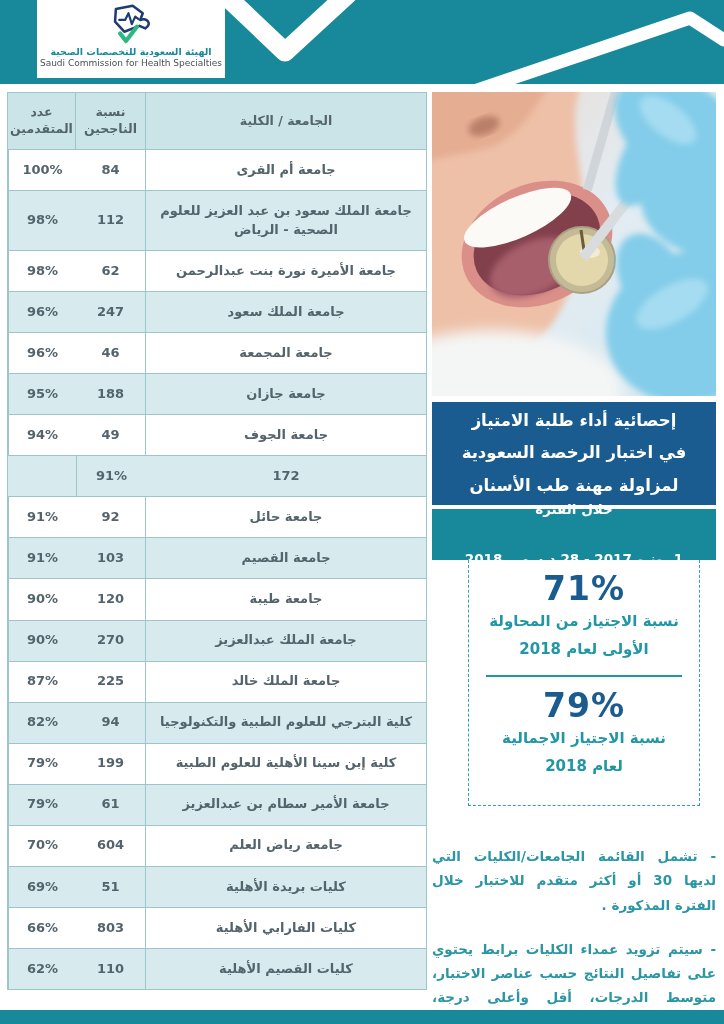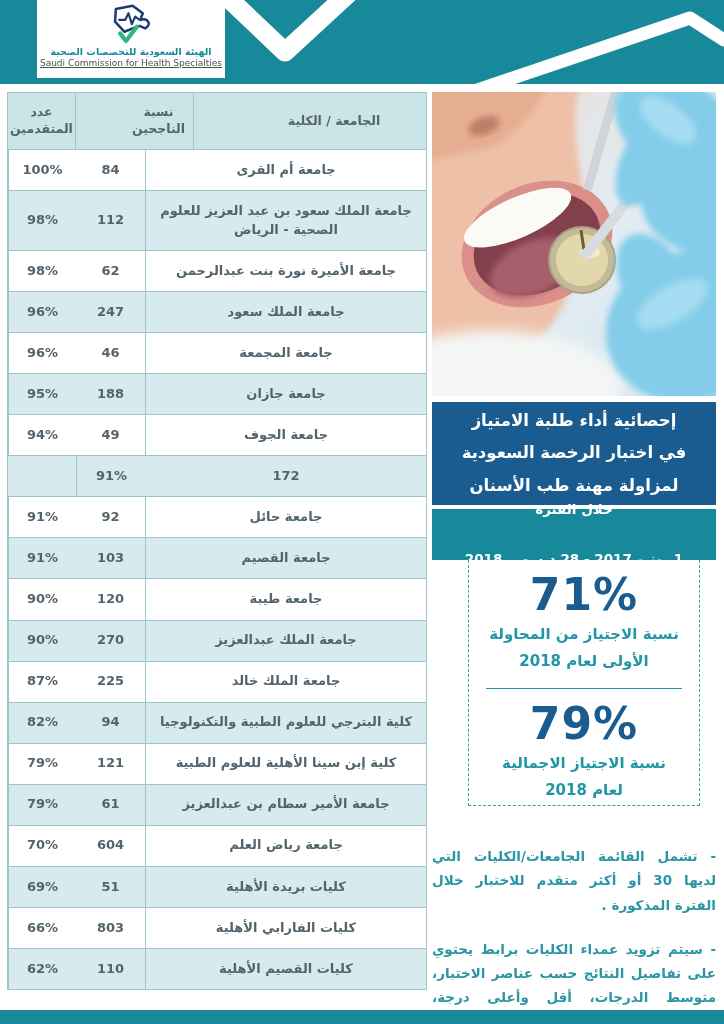--- a/index.html
+++ b/index.html
@@ -29,39 +29,38 @@
   .header-decor{position:absolute;left:0;top:0;width:724px;height:84px;display:block;}
   .logo-box{
     position:absolute;left:37px;top:0;width:188px;height:78px;
     background:#ffffff;
     display:flex;flex-direction:column;align-items:center;justify-content:flex-start;
     padding-top:4px;
     z-index:2;
   }
   .logo-mark{width:52px;height:42px;}
   .logo-ar{font-size:9.5px;font-weight:bold;color:var(--teal);line-height:1.25;}
-  .logo-en{font-size:9px;color:#4a4f54;line-height:1.2;text-decoration:underline;}
+  .logo-en{font-size:9px;color:#4a4f54;line-height:1.2;}
   
   .uni-table{
     position:absolute;left:7px;top:92px;width:420px;height:898px;
     display:flex;flex-direction:column;
     border:1px solid var(--table-border);
     direction:rtl;
     background:#fff;
   }
   .t-row{
     display:grid;
     grid-template-columns:1fr 70px 68px;
     flex:1 1 auto;
     min-height:0;
   }
   .t-head{
     flex:0 0 56px;
     background:var(--head-bg);
-    gap:48px;
   }
   .t-row + .t-row{border-top:1px solid var(--table-border);}
   .t-row.alt{background:var(--row-alt);}
   .t-cell{
     display:flex;align-items:center;justify-content:center;
     text-align:center;
     font-size:13px;font-weight:bold;color:var(--cell-text);
     padding:3px 8px;line-height:1.45;
     white-space:pre-line;
   }
@@ -92,21 +91,21 @@
   .stats-box{
     position:absolute;left:468px;top:560px;width:232px;height:246px;
     border-left:1px dashed #35a0ad;
     border-right:1px dashed #35a0ad;
     border-bottom:1px dashed #35a0ad;
     display:flex;flex-direction:column;align-items:center;justify-content:flex-start;
     padding-top:10px;
     direction:rtl;
   }
   .stat-value{
-    font-size:44px;font-weight:bold;color:var(--navy);
+    font-size:33px;font-weight:bold;color:var(--navy);
     line-height:1.15;letter-spacing:1px;
     direction:ltr;
   }
   .stat-label{
     font-size:15px;font-weight:bold;color:var(--teal-label);
     text-align:center;line-height:1.85;white-space:pre-line;
   }
   .stat-divider{
     width:196px;height:2px;background:#2196a5;margin:12px 0 10px 0;
   }
@@ -230,21 +229,21 @@
   </div>
 
   <div class="t-row alt">
     <div class="t-cell">كلية البترجي للعلوم الطبية والتكنولوجيا</div>
     <div class="t-cell">94</div>
     <div class="t-cell" dir="ltr">82%</div>
   </div>
 
   <div class="t-row">
     <div class="t-cell">كلية إبن سينا الأهلية للعلوم الطبية</div>
-    <div class="t-cell">121</div>
+    <div class="t-cell">199</div>
     <div class="t-cell" dir="ltr">79%</div>
   </div>
 
   <div class="t-row alt">
     <div class="t-cell">جامعة الأمير سطام بن عبدالعزيز</div>
     <div class="t-cell">61</div>
     <div class="t-cell" dir="ltr">79%</div>
   </div>
 
   <div class="t-row">

